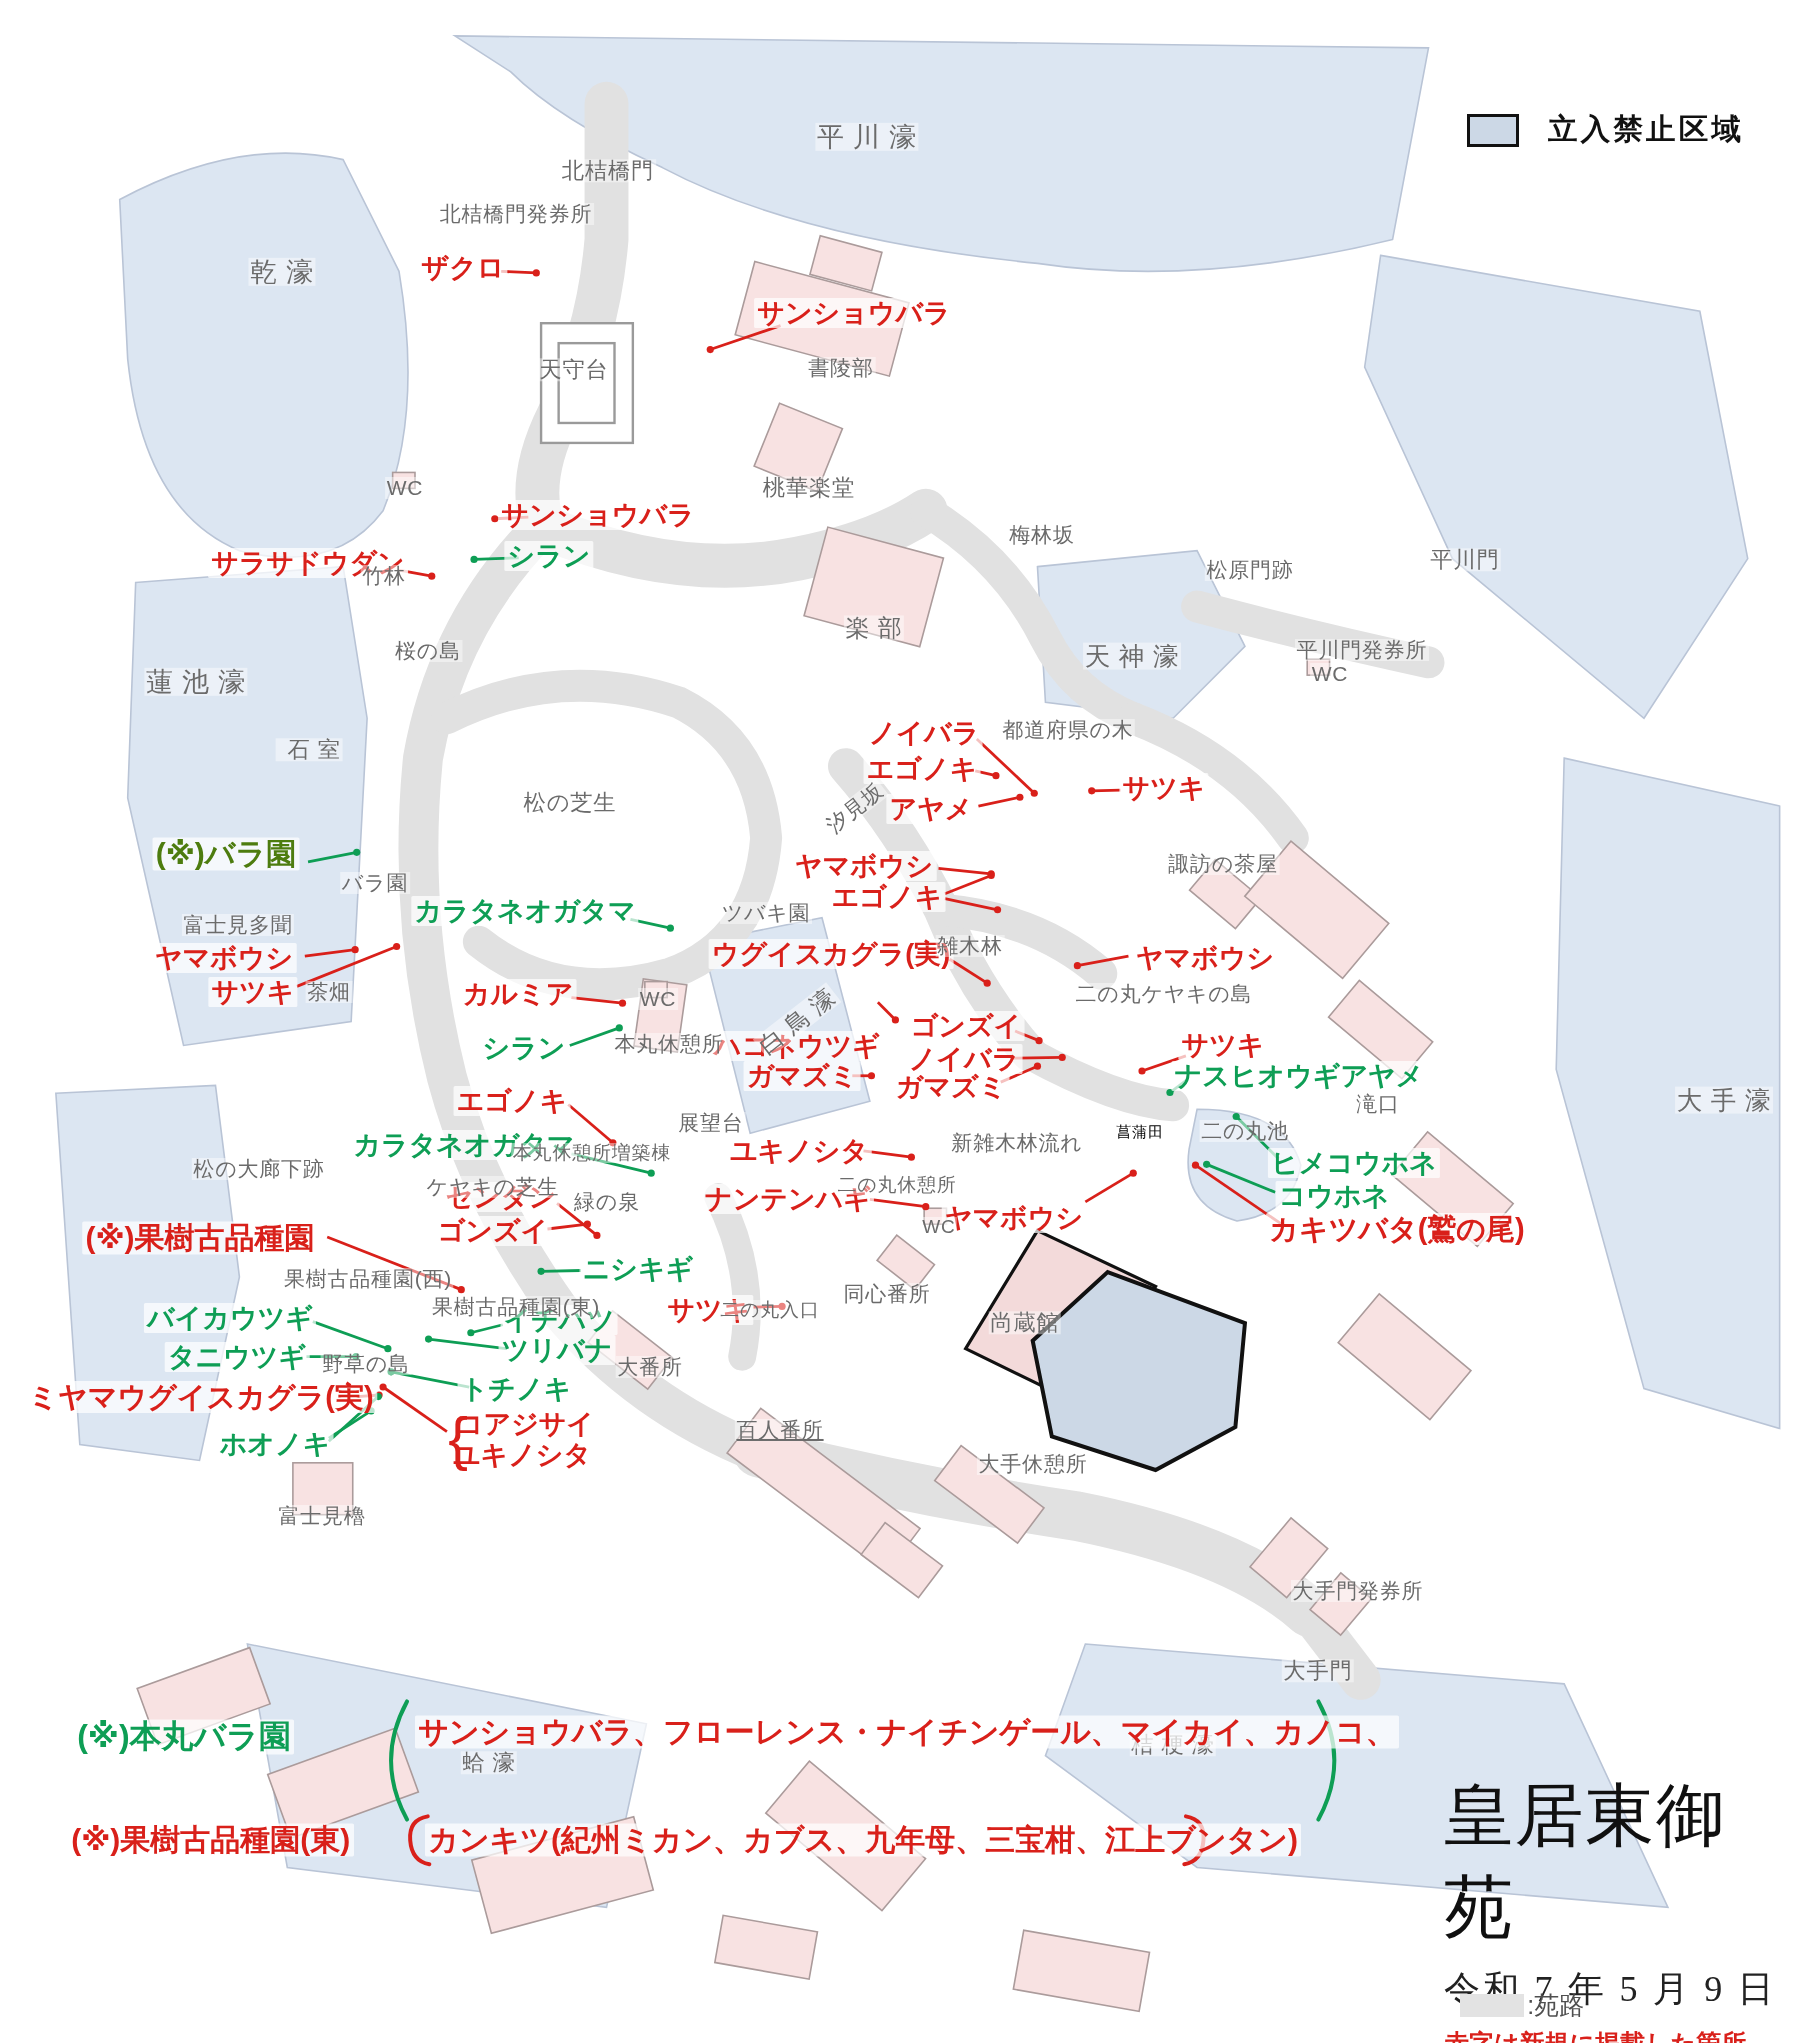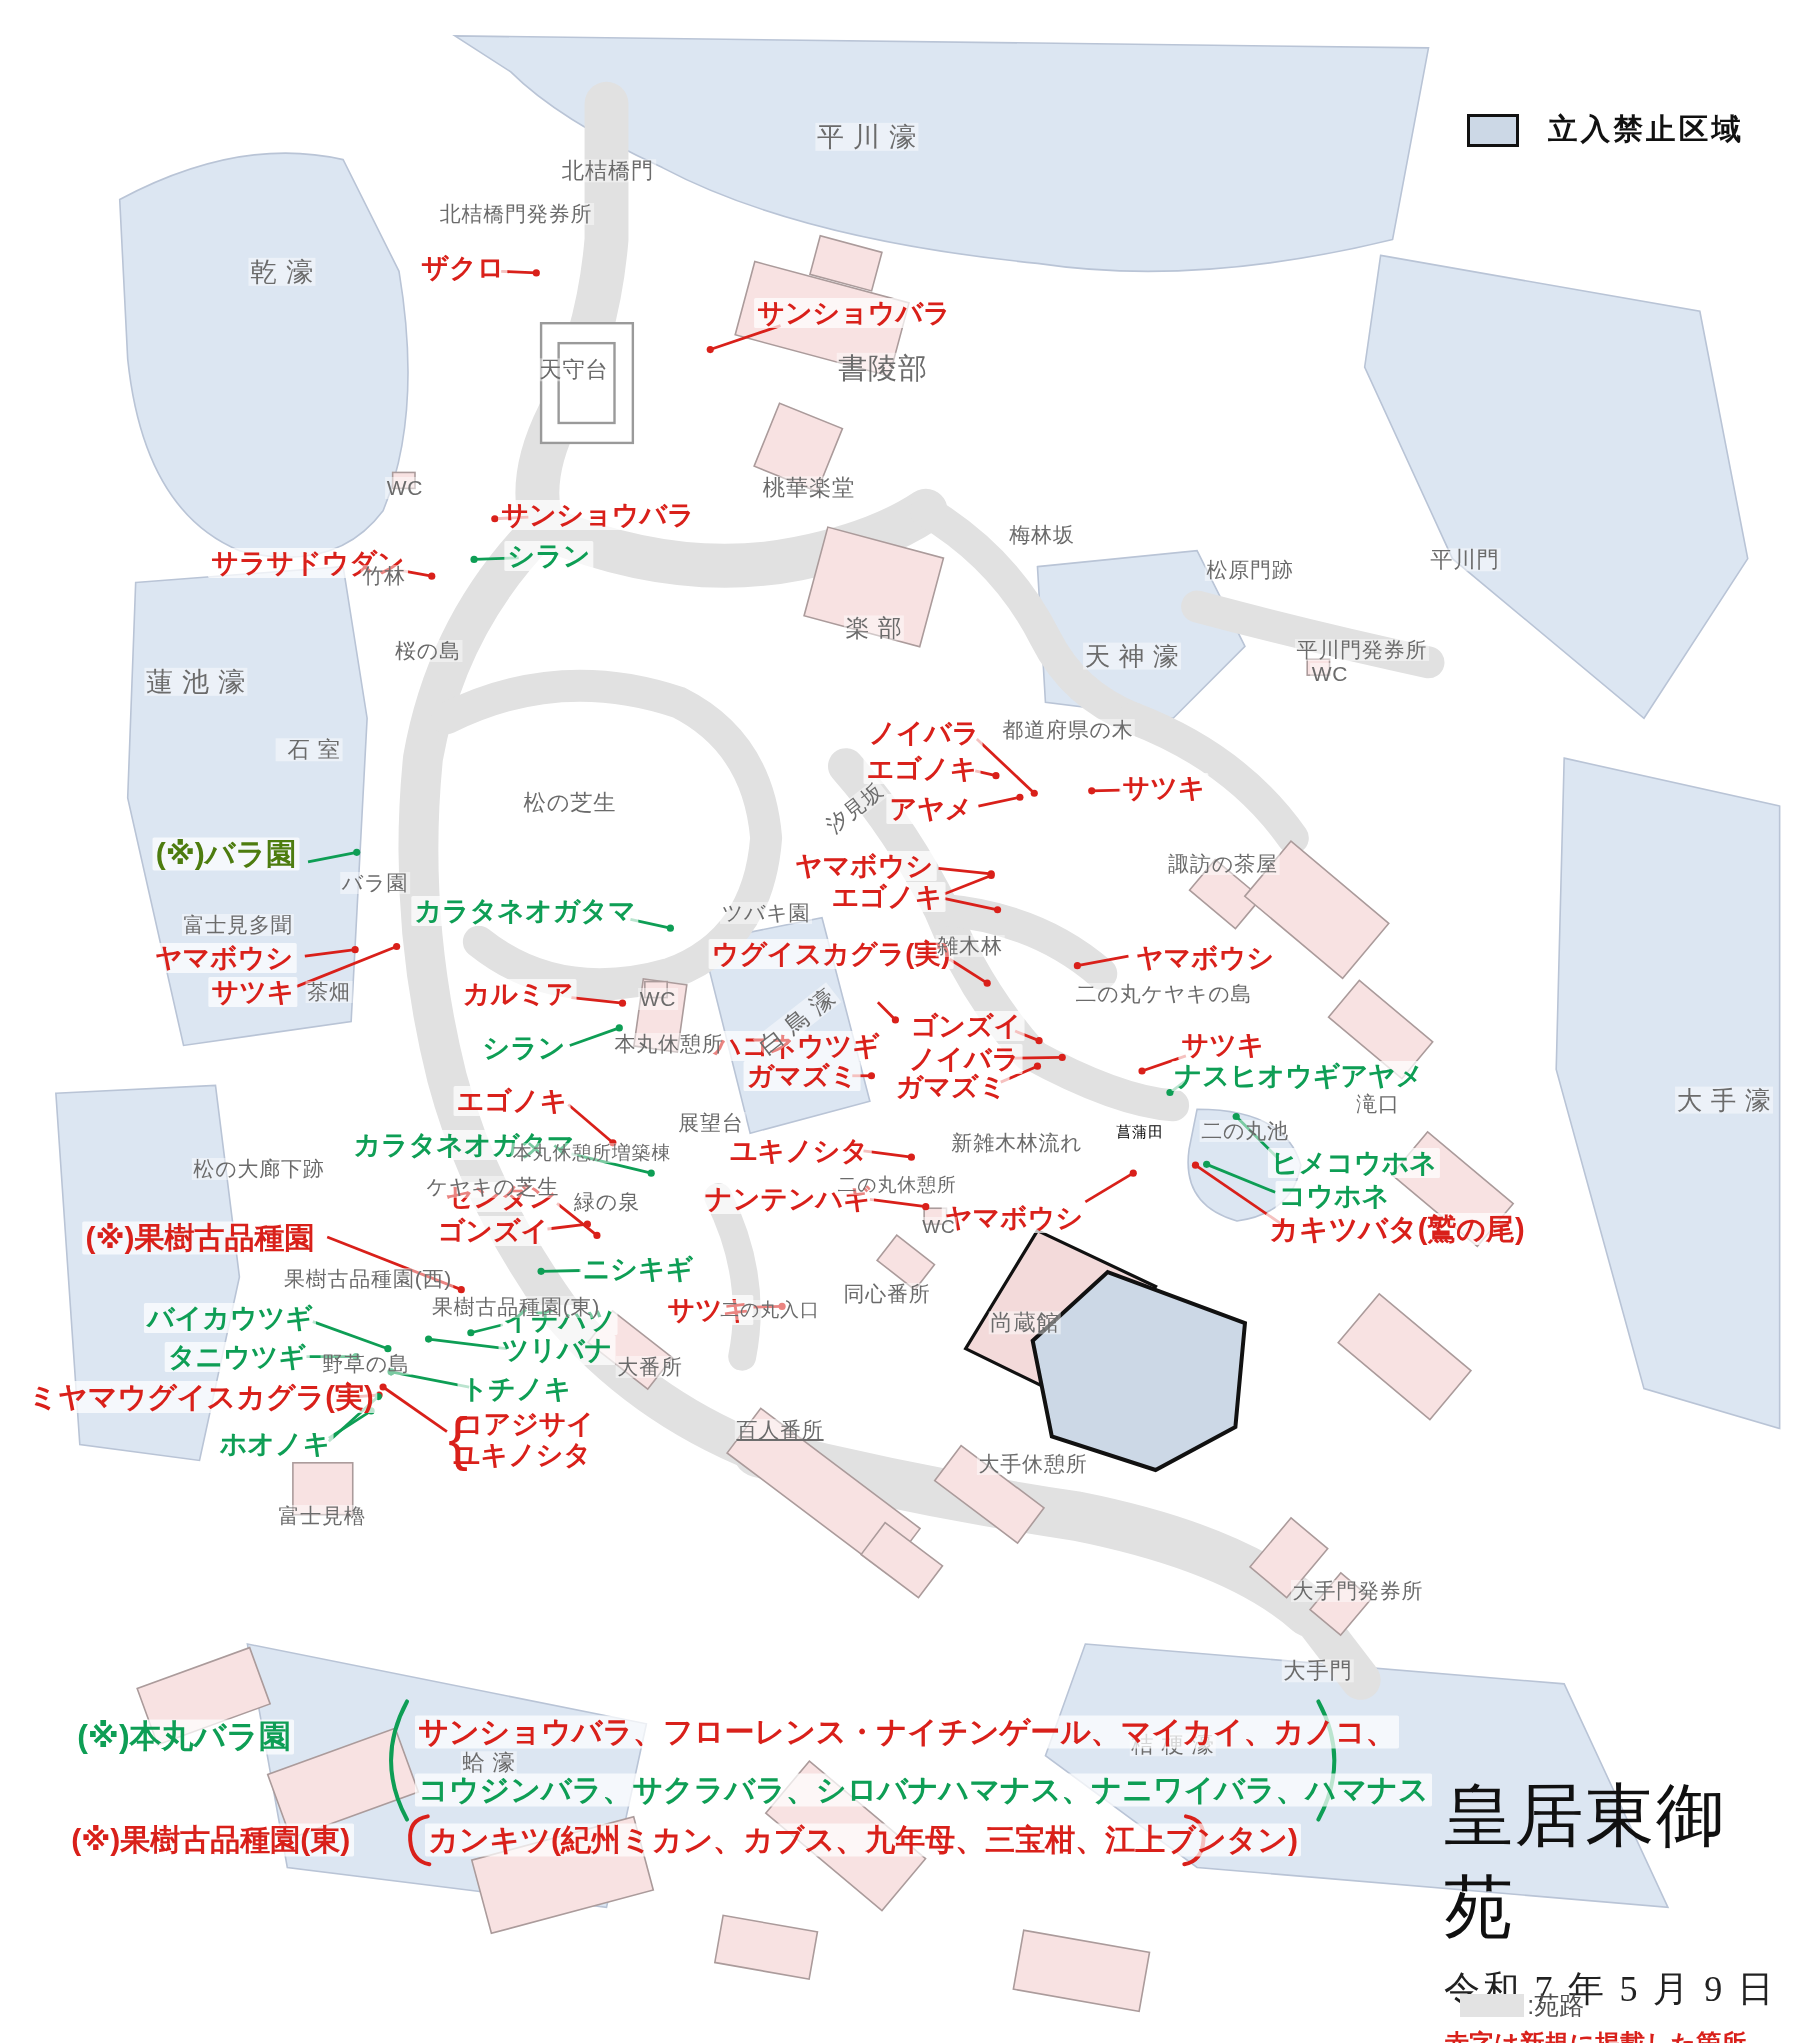--- a/index.html
+++ b/index.html
@@ -250,21 +250,21 @@
       <div class="lbl plant" style="left: 1299px; top: 1076px; color: rgb(14, 158, 85); font-size: 27px;">ナスヒオウギアヤメ</div>
       <div class="lbl plant" style="left: 1354px; top: 1163px; color: rgb(14, 158, 85); font-size: 27px;">ヒメコウホネ</div>
       <div class="lbl plant" style="left: 1334px; top: 1196px; color: rgb(14, 158, 85); font-size: 27px;">コウホネ</div>
       <div class="lbl plant" style="left: 1397px; top: 1229px; color: rgb(217, 32, 26); font-size: 29px;">カキツバタ(鷲の尾)</div>
       <div class="lbl plant" style="left: 1014px; top: 1218px; color: rgb(217, 32, 26); font-size: 27px;">ヤマボウシ</div>
       <div class="lbl map" style="left: 867px; top: 137px; color: rgb(107, 107, 107); font-size: 27px;">平 川 濠</div>
       <div class="lbl map" style="left: 608px; top: 171px; color: rgb(107, 107, 107); font-size: 22.3px;">北桔橋門</div>
       <div class="lbl map" style="left: 516px; top: 214px; color: rgb(107, 107, 107); font-size: 21px;">北桔橋門発券所</div>
       <div class="lbl map" style="left: 282px; top: 272px; color: rgb(107, 107, 107); font-size: 27px;">乾 濠</div>
       <div class="lbl map" style="left: 574px; top: 370px; color: rgb(107, 107, 107); font-size: 22.3px;">天守台</div>
-      <div class="lbl map" style="left: 841px; top: 368px; color: rgb(107, 107, 107); font-size: 29px; margin-left: 42px;">書陵部</div>
+      <div class="lbl map" style="left: 841px; top: 368px; color: rgb(107, 107, 107); font-size: 21px;">書陵部</div>
       <div class="lbl map" style="left: 405px; top: 488px; color: rgb(107, 107, 107); font-size: 21px;">WC</div>
       <div class="lbl map" style="left: 809px; top: 488px; color: rgb(107, 107, 107); font-size: 22.3px;">桃華楽堂</div>
       <div class="lbl map" style="left: 384px; top: 576px; color: rgb(107, 107, 107); font-size: 21px;">竹林</div>
       <div class="lbl map" style="left: 874px; top: 628px; color: rgb(107, 107, 107); font-size: 24px;">楽 部</div>
       <div class="lbl map" style="left: 1042px; top: 535px; color: rgb(107, 107, 107); font-size: 21px;">梅林坂</div>
       <div class="lbl map" style="left: 1250px; top: 570px; color: rgb(107, 107, 107); font-size: 21px;">松原門跡</div>
       <div class="lbl map" style="left: 1465px; top: 560px; color: rgb(107, 107, 107); font-size: 22.3px;">平川門</div>
       <div class="lbl map" style="left: 428px; top: 651px; color: rgb(107, 107, 107); font-size: 21px;">桜の島</div>
       <div class="lbl map" style="left: 196px; top: 682px; color: rgb(107, 107, 107); font-size: 27px;">蓮 池 濠</div>
       <div class="lbl map" style="left: 1132px; top: 656px; color: rgb(107, 107, 107); font-size: 25.5px;">天 神 濠</div>
@@ -305,21 +305,20 @@
       <div class="lbl map" style="left: 780px; top: 1430px; color: rgb(107, 107, 107); font-size: 21px; text-decoration: underline;">百人番所</div>
       <div class="lbl map" style="left: 1033px; top: 1464px; color: rgb(107, 107, 107); font-size: 21px;">大手休憩所</div>
       <div class="lbl map" style="left: 322px; top: 1516px; color: rgb(107, 107, 107); font-size: 21px;">富士見櫓</div>
       <div class="lbl map" style="left: 1358px; top: 1591px; color: rgb(107, 107, 107); font-size: 21px;">大手門発券所</div>
       <div class="lbl map" style="left: 1318px; top: 1671px; color: rgb(107, 107, 107); font-size: 22.3px;">大手門</div>
       <div class="lbl map" style="left: 1724px; top: 1100px; color: rgb(107, 107, 107); font-size: 25.5px;">大 手 濠</div>
       <div class="lbl map" style="left: 1173px; top: 1745px; color: rgb(107, 107, 107); font-size: 22.3px;">桔 梗 濠</div>
       <div class="lbl map" style="left: 489px; top: 1763px; color: rgb(107, 107, 107); font-size: 22.3px;">蛤 濠</div>
       <div class="lbl plant leftal" style="left: 74px; top: 1737px; font-size: 32px; color: rgb(14, 158, 85);">(※)本丸バラ園</div>
       <div class="lbl plant leftal" style="left: 415px; top: 1732px; font-size: 30px; color: rgb(217, 32, 26);">サンショウバラ、フローレンス・ナイチンゲール、マイカイ、カノコ、</div>
-      <div class="lbl plant leftal" style="left: 415px; top: 1790px; font-size: 30px; color: rgb(14, 158, 85);">コウジンバラ、サクラバラ、シロバナハマナス、ナニワイバラ、ハマナス</div>
       <div class="lbl plant leftal" style="left: 68px; top: 1840px; font-size: 30px; color: rgb(217, 32, 26);">(※)果樹古品種園(東)</div>
       <div class="lbl plant leftal" style="left: 425px; top: 1840px; font-size: 30px; color: rgb(217, 32, 26);">カンキツ(紀州ミカン、カブス、九年母、三宝柑、江上ブンタン)</div>
     </div>
 
   <div id="legend-top">
     <div class="swatch"></div>
     <div class="txt">立入禁止区域</div>
   </div>
 
   <div id="title-block">

